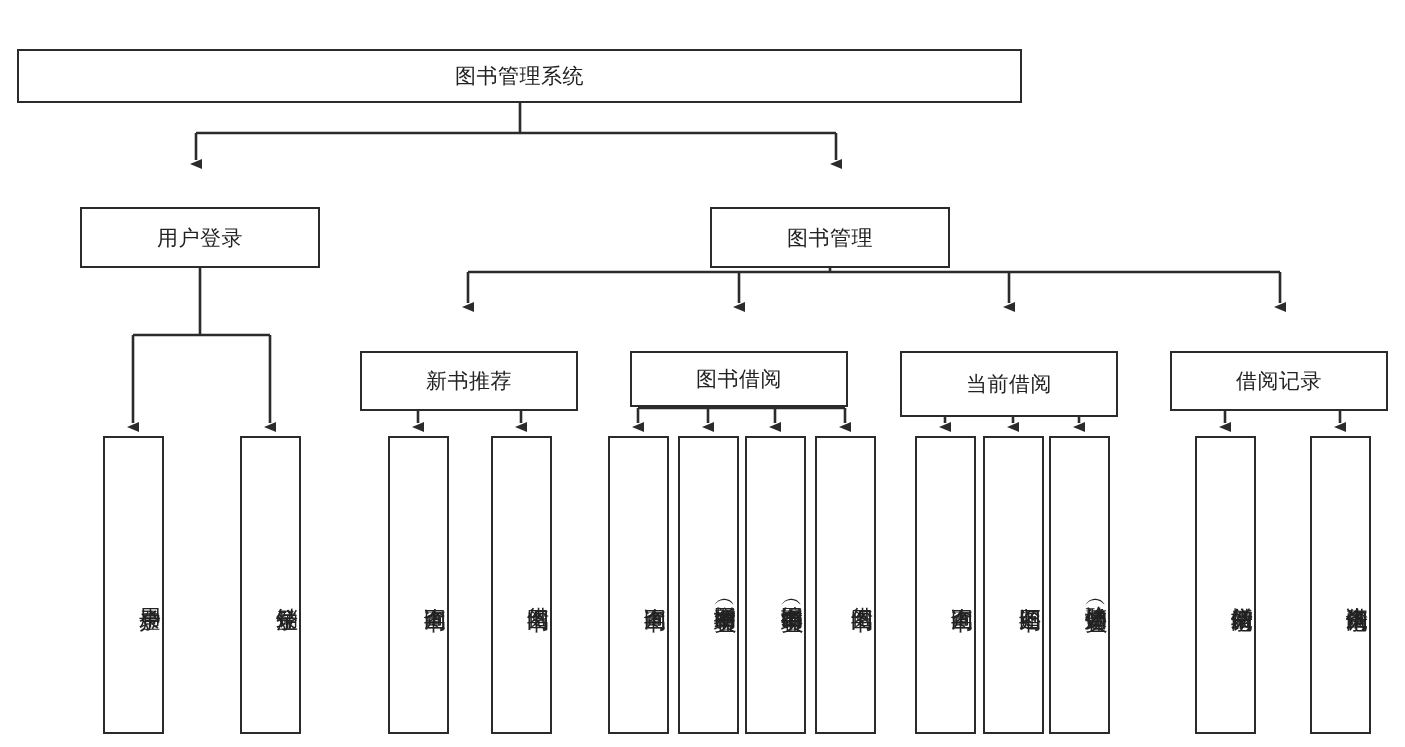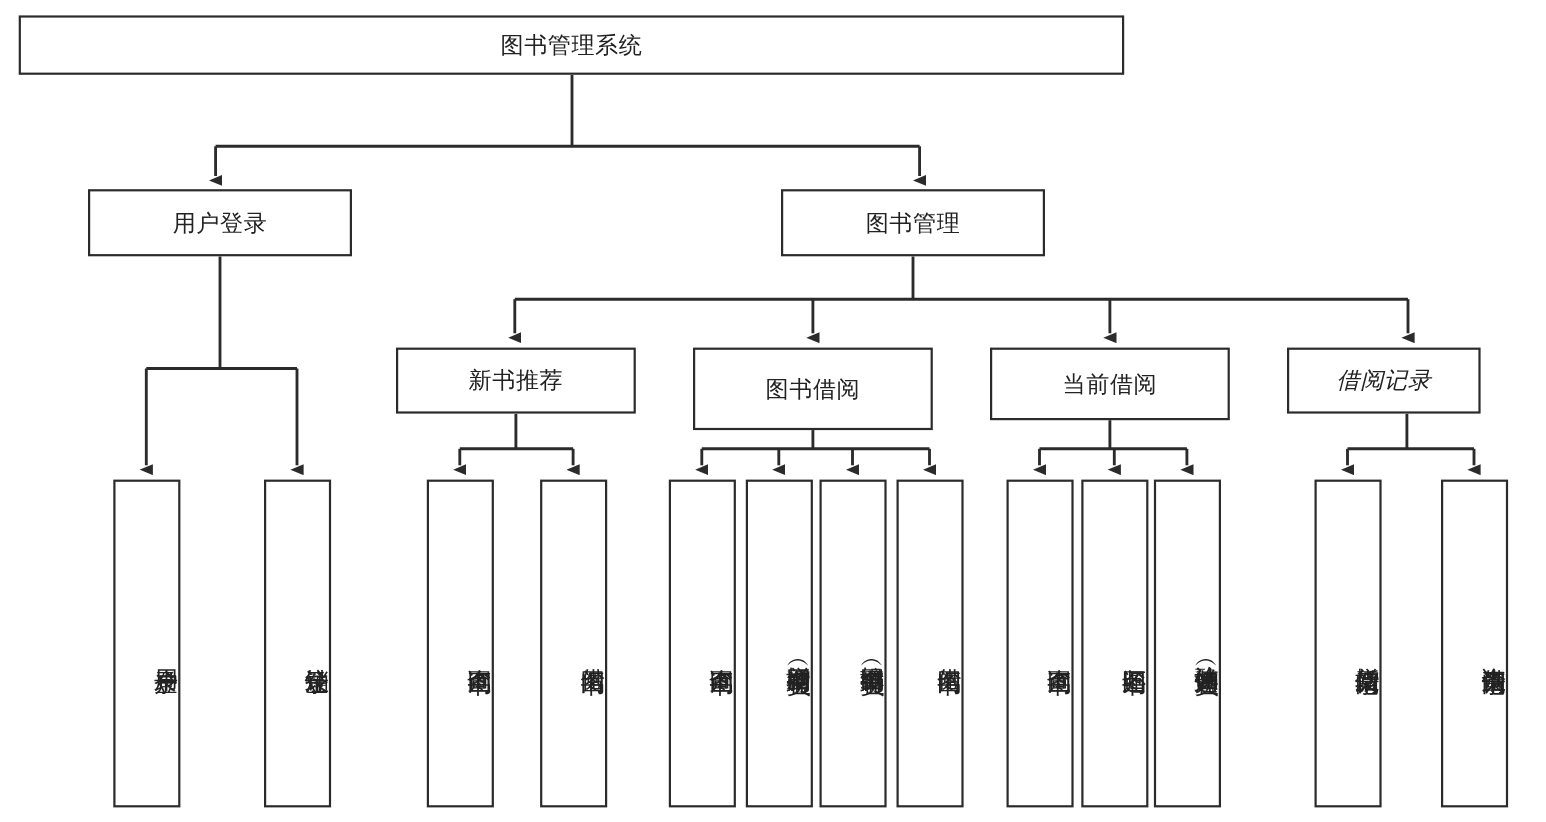--- a/index.html
+++ b/index.html
@@ -28,20 +28,21 @@
     border: 2px solid #2b2b2b;
     background: #ffffff;
     display: flex;
     align-items: center;
     justify-content: center;
     color: #222222;
   }
   .node.horiz {
     font-size: 21px;
     letter-spacing: 0.5px;
+    margin-top: 35px;
   }
   .node.vert {
     writing-mode: vertical-rl;
     text-orientation: upright;
     font-size: 22px;
     line-height: 1.05;
     letter-spacing: 1px;
     padding-top: 14px;
     align-items: flex-start;
     justify-content: center;
@@ -121,27 +122,27 @@
   <div class="node horiz" style="left:80px; top:172px; width:240px; height:61px;">
     <span class="lbl">用户登录</span>
   </div>
   <div class="node horiz" style="left:360px; top:316px; width:218px; height:60px;">
     <span class="lbl">新书推荐</span>
   </div>
 
   <div class="node horiz" style="left:710px; top:172px; width:240px; height:61px;">
     <span class="lbl">图书管理</span>
   </div>
-  <div class="node horiz" style="left:630px; top:316px; width:218px; height:75px;">
+  <div class="node horiz" style="left:630px; top:316px; width:218px; height:56px;">
     <span class="lbl">图书借阅</span>
   </div>
   <div class="node horiz" style="left:900px; top:316px; width:218px; height:66px;">
     <span class="lbl">当前借阅</span>
   </div>
-  <div class="node horiz" style="left:1170px; top:316px; width:176px; height:60px;font-style:italic;">
+  <div class="node horiz" style="left:1170px; top:316px; width:218px; height:60px;">
     <span class="lbl">借阅记录</span>
   </div>
 
   <div class="node vert" style="left:103px; top:436px; width:61px; height:298px;">
     <span class="lbl">用户登录</span>
   </div>
   <div class="node vert" style="left:240px; top:436px; width:61px; height:298px;">
     <span class="lbl">注销登录</span>
   </div>
 

